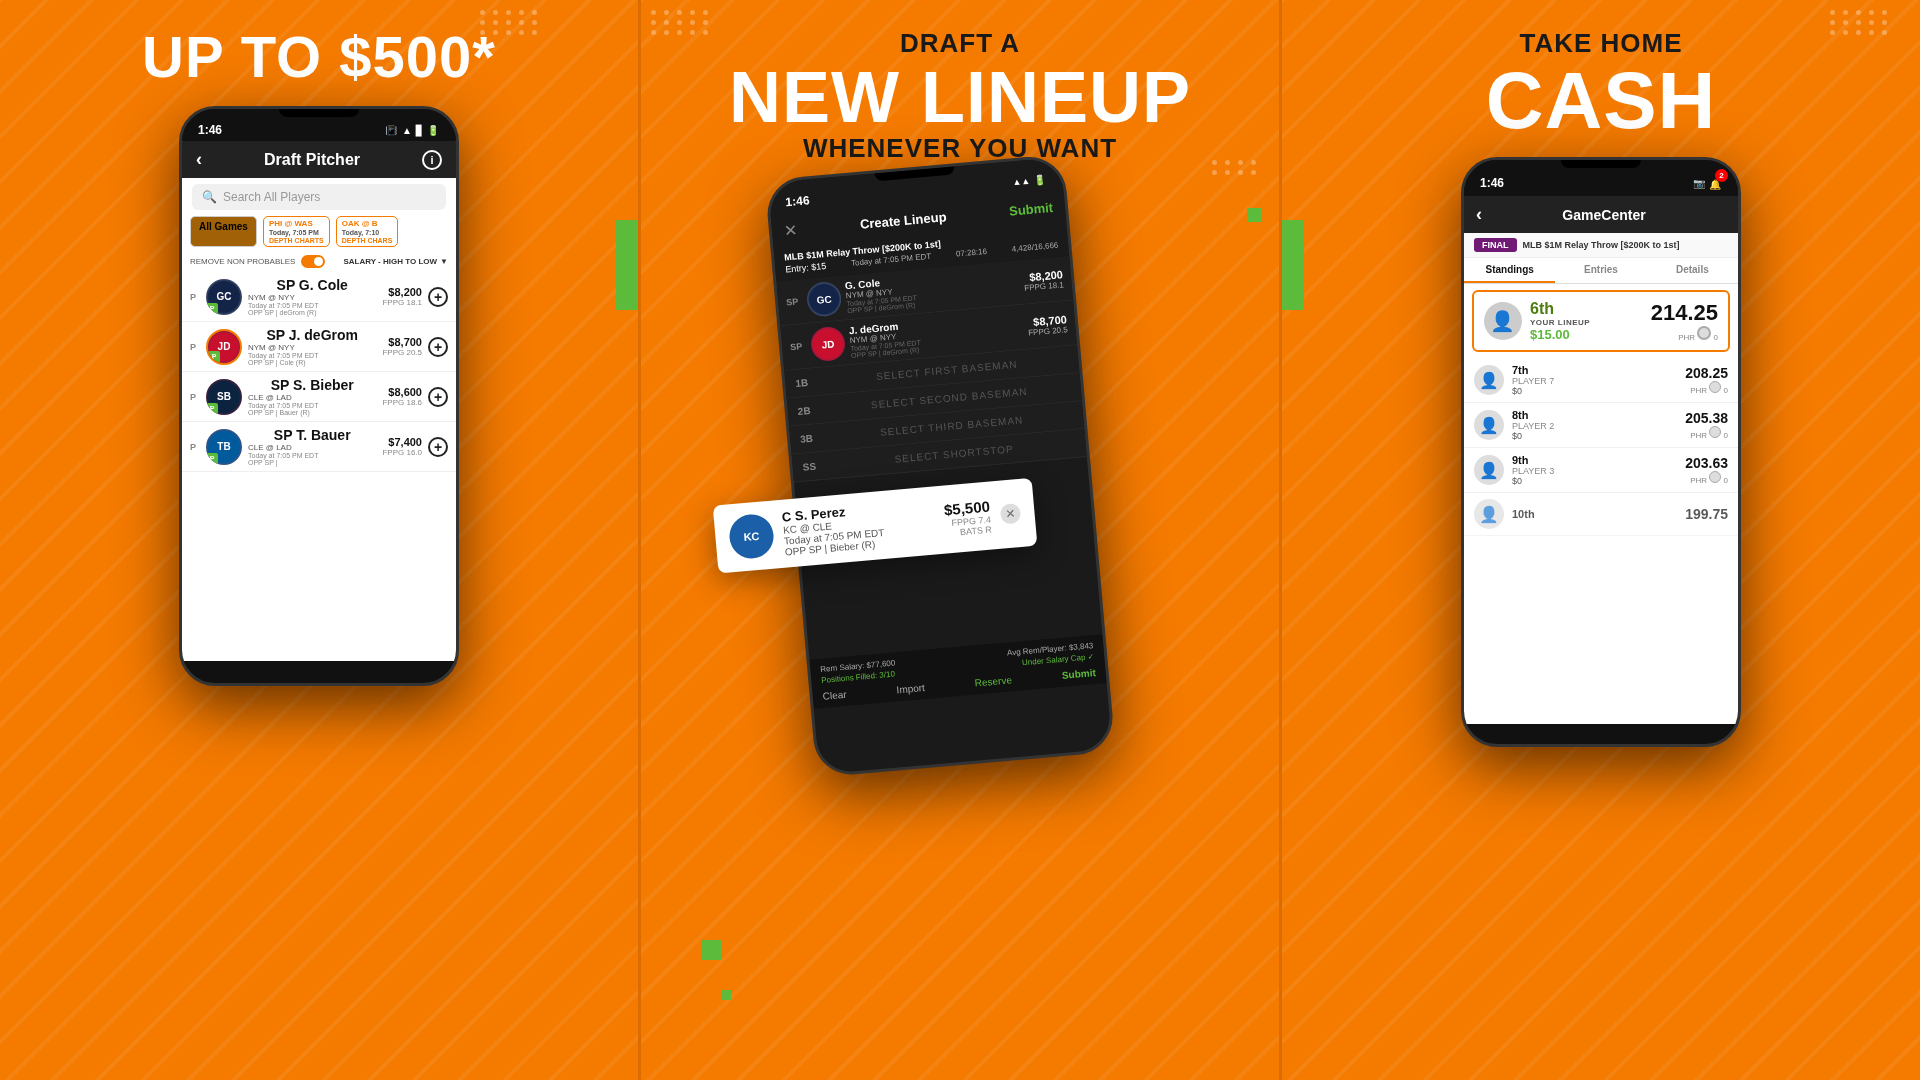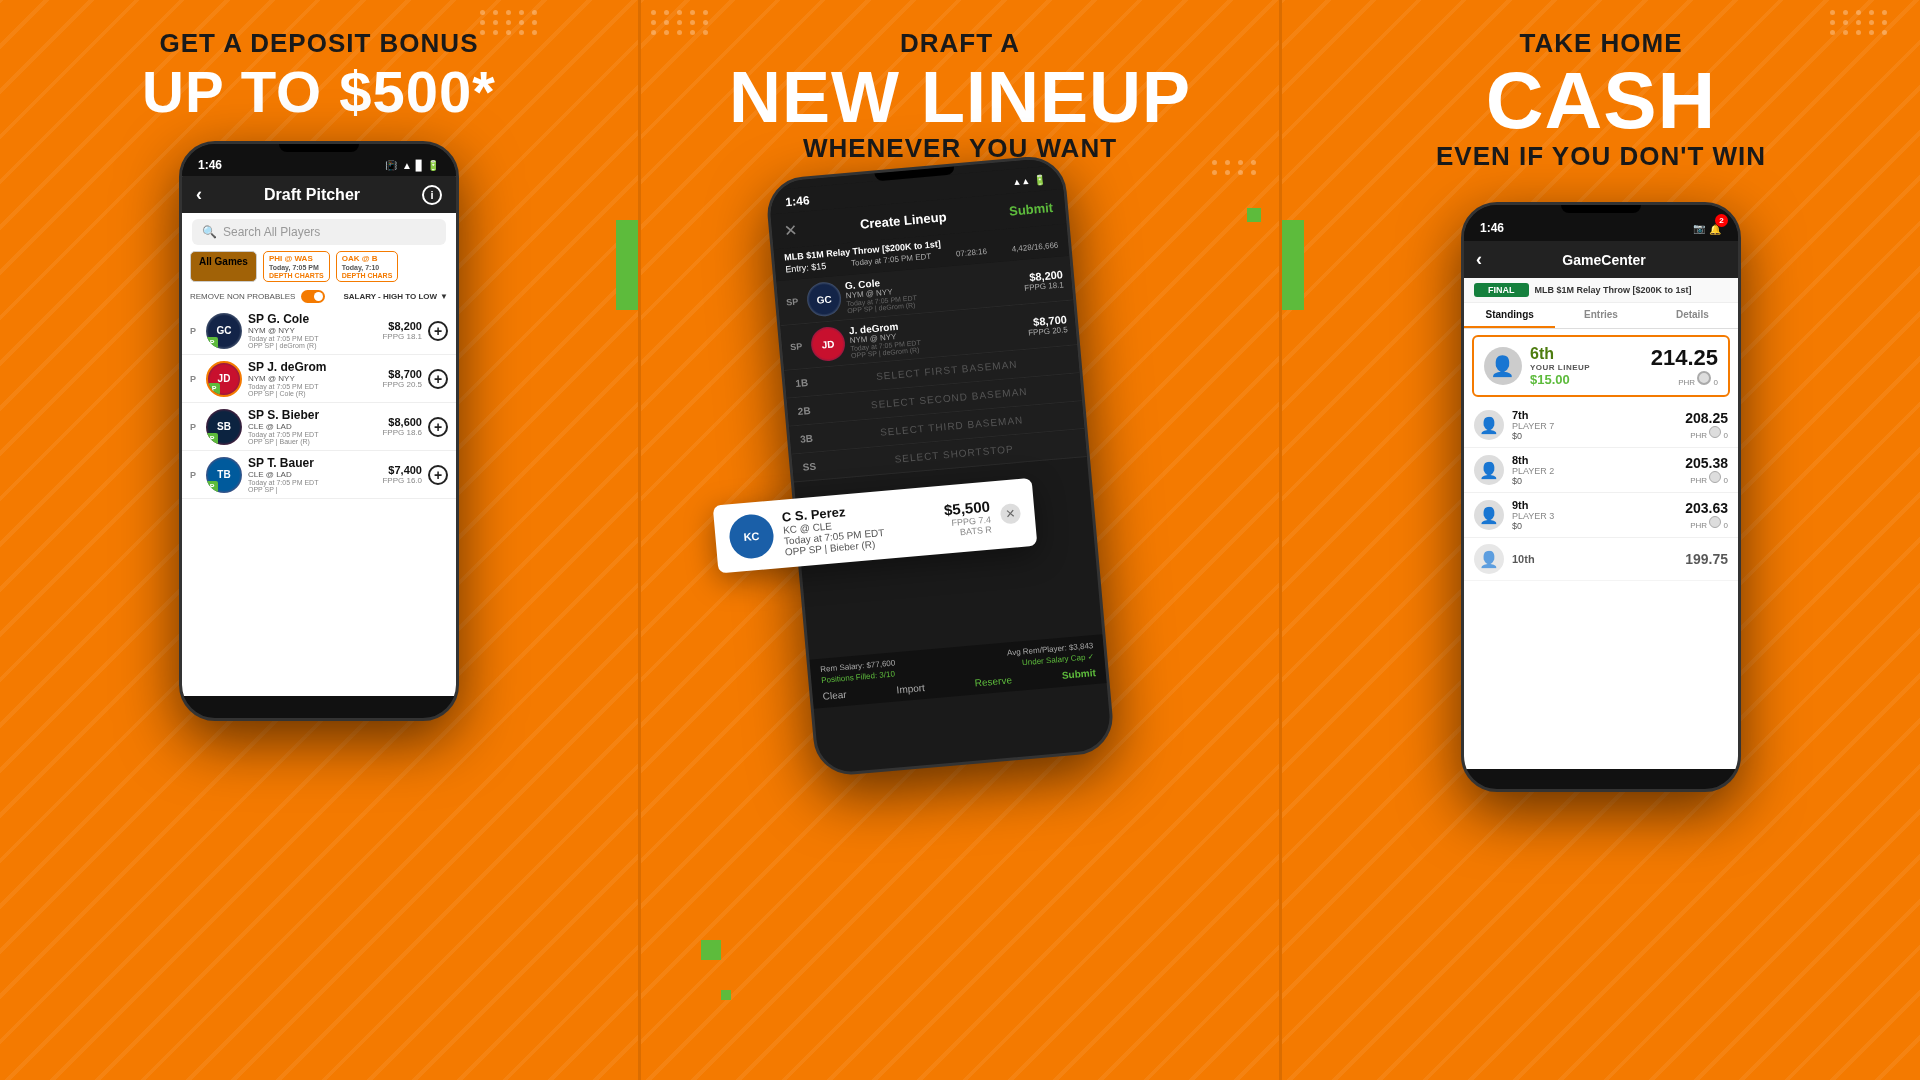--- a/index.html
+++ b/index.html
@@ -268,23 +268,24 @@
       position: absolute;
       bottom: 0; left: 0;
       width: 12px; height: 12px;
       background: #5DBB3C;
       border-radius: 2px;
       display: flex; align-items: center; justify-content: center;
       font-size: 7px; color: #fff; font-weight: 700;
     }
     .player-info { flex: 1; }
     .player-name {
-      font-size: 12px;
+      font-size: 14px;
       font-weight: 700;
       color: #111;
+      text-align: center;
     }
     .player-meta {
       font-size: 8px;
       color: #555;
     }
     .player-opp {
       font-size: 7px;
       color: #888;
     }
     .player-salary {
@@ -460,25 +461,25 @@
       background: red;
       color: #fff;
       font-size: 8px;
       font-weight: 700;
       width: 13px; height: 13px;
       border-radius: 50%;
       display: flex; align-items: center; justify-content: center;
     }
 
     .final-badge {
-      background: #15803d;
+      background: #701a75;
       color: #fff;
       font-size: 9px;
       font-weight: 900;
-      padding: 2px 14px;
+      padding: 2px 8px;
       border-radius: 3px;
     }
     .contest-banner {
       background: #f9f9f9;
       padding: 5px 10px;
       display: flex;
       align-items: center;
       gap: 6px;
       border-bottom: 1px solid #eee;
     }
@@ -585,21 +586,20 @@
       <div class="wdot"></div>
     <div class="wdot"></div>
       <div class="wdot"></div>
       <div class="wdot"></div>
       <div class="wdot"></div>
       <div class="wdot"></div>
   </div>
   <div class="green-bar"></div>
 
   <div class="panel-content">
-    <div class="headline-top" style="margin-bottom:4px;">GET A DEPOSIT BONUS</div>
     <div class="headline-main" style="margin-bottom:4px;">UP TO $500*</div>
 
     <div class="phone-wrap">
       <div class="phone-frame">
 
         <div class="notch-bar">
             <div class="notch"></div>
           </div>
 
         <div class="status-bar">
@@ -906,21 +906,20 @@
       <div class="wdot"></div>
       <div class="wdot"></div>
       <div class="wdot"></div>
   </div>
 
   <div style="position:absolute;left:0;top:220px;width:22px;height:90px;background:#5DBB3C;z-index:10;"></div>
 
   <div class="panel-content">
     <div class="headline-top" style="margin-bottom:2px;">TAKE HOME</div>
     <div class="headline-main" style="font-size:80px;margin-bottom:0;">CASH</div>
-    <div class="headline-sub" style="margin-bottom:14px;">EVEN IF YOU DON'T WIN</div>
 
     <div class="phone-wrap">
       <div class="phone-frame" style="height:590px;">
 
         <div class="notch-bar">
             <div class="notch"></div>
           </div>
 
         <div class="status-bar">
           <span class="status-time">1:46</span>

